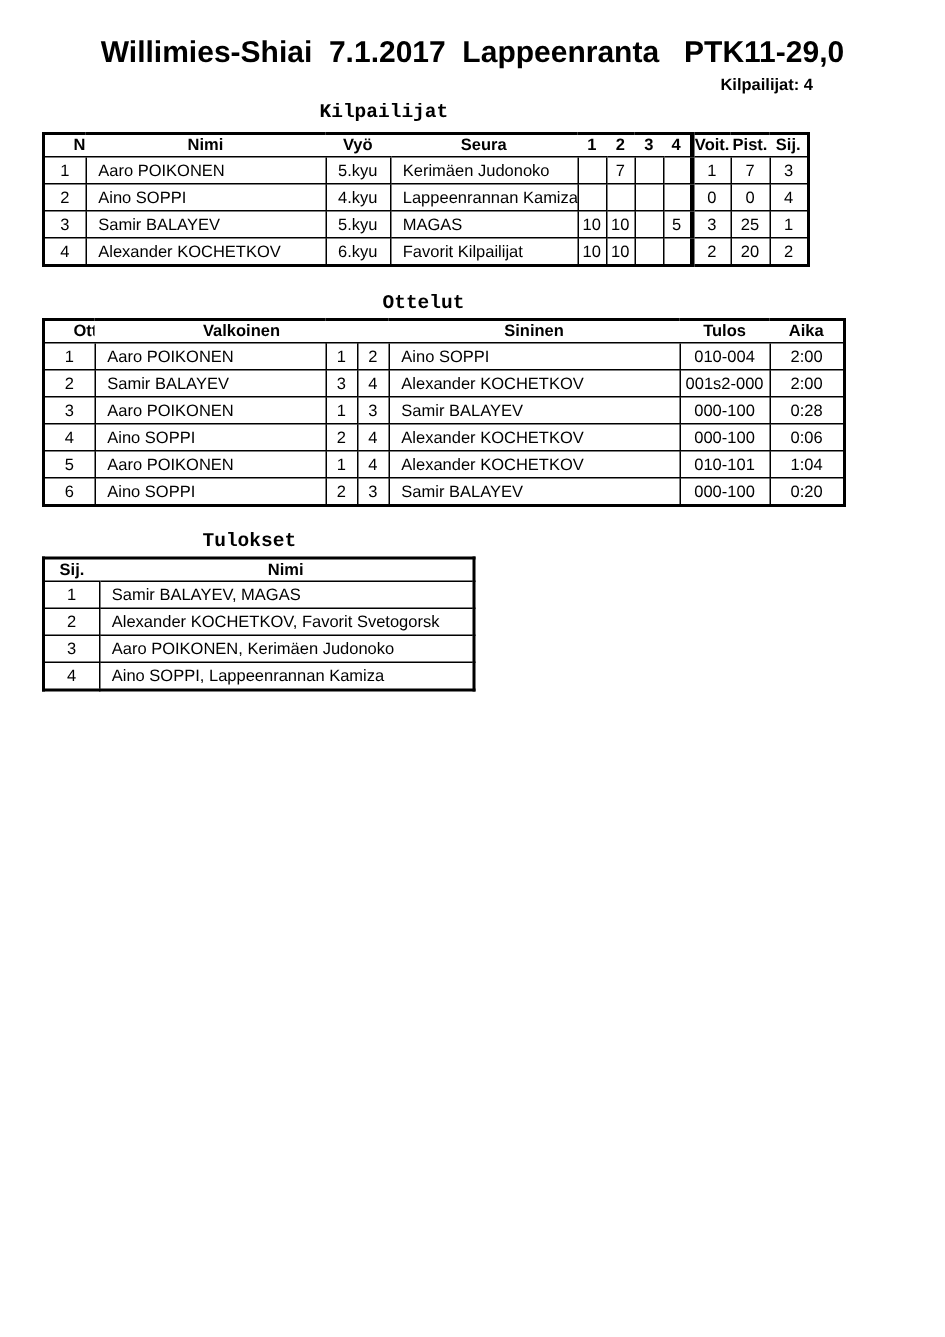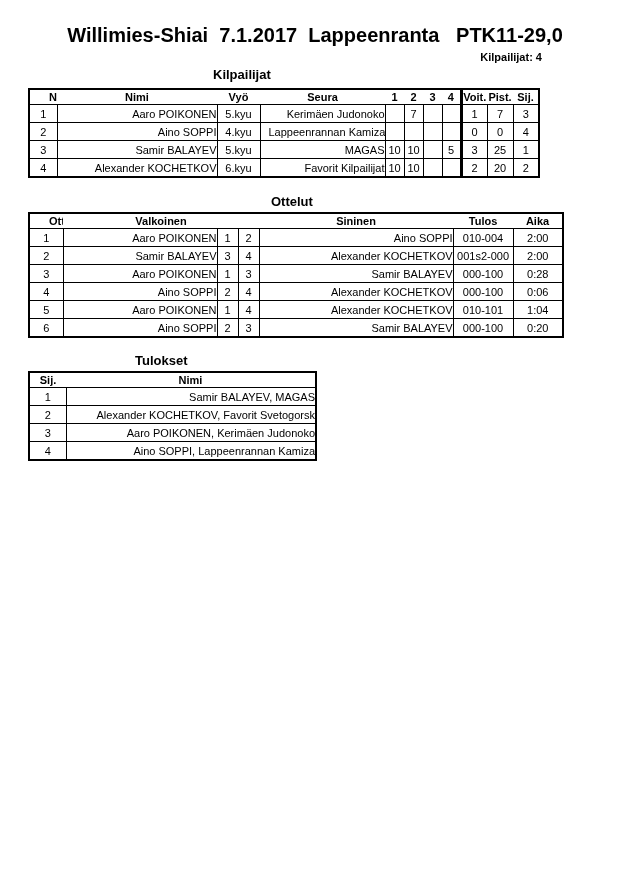--- a/index.html
+++ b/index.html
@@ -10,43 +10,43 @@
   .page { position:relative; width:630px; height:685px; background:#ffffff; overflow:hidden; }
 
   .title {
     position:absolute; top:24px; left:0; width:630px;
     text-align:center; font-size:20px; font-weight:bold; white-space:pre;
   }
   .count {
     position:absolute; top:51px; right:88px;
     font-size:11px; font-weight:bold;margin-left:16px;
   }
-  .heading { position:absolute; font-size:13px; font-weight:bold; white-space:nowrap; }
+  .heading { position:absolute; font-size:13px; font-weight:bold; white-space:nowrap;font-family:Liberation Mono, monospace; }
   #h-kilpailijat { top:67px;  left:213px; }
-  #h-ottelut     { top:194px; left:271px;text-align:center; }
+  #h-ottelut     { top:194px; left:255px;text-align:center; }
   #h-tulokset    { top:353px; left:135px; }
 
   table {
     position:absolute; border-collapse:collapse; table-layout:fixed;
     background:#ffffff; border:2px solid #000000;
   }
   #t-kilpailijat { top:88px;  left:28px; width:510px; }
   #t-ottelut     { top:212px; left:28px; width:534px; }
   #t-tulokset    { top:371px; left:28px; width:287px; }
 
   th, td {
     font-size:11px; padding:0; overflow:hidden; white-space:nowrap;
     vertical-align:middle; text-align:center;
   }
   th {
     font-weight:bold; height:14px;
     border:none; border-bottom:1px solid #000000;
   }
   td { border:1px solid #000000; height:17px; font-weight:normal; }
-  .l  { text-align:right; padding-left:8px; }
+  .l  { text-align:left; padding-left:8px; }
   th.hl { text-align:center; padding-left:19px; }
   .gsep { border-left:3px solid #000000 !important;margin-top:36px; }
 </style>
 </head>
 <body>
 
 <div class="page">
 
   <div class="title">Willimies-Shiai  7.1.2017  Lappeenranta   PTK11-29,0</div>
   <div class="count">Kilpailijat: 4</div>

